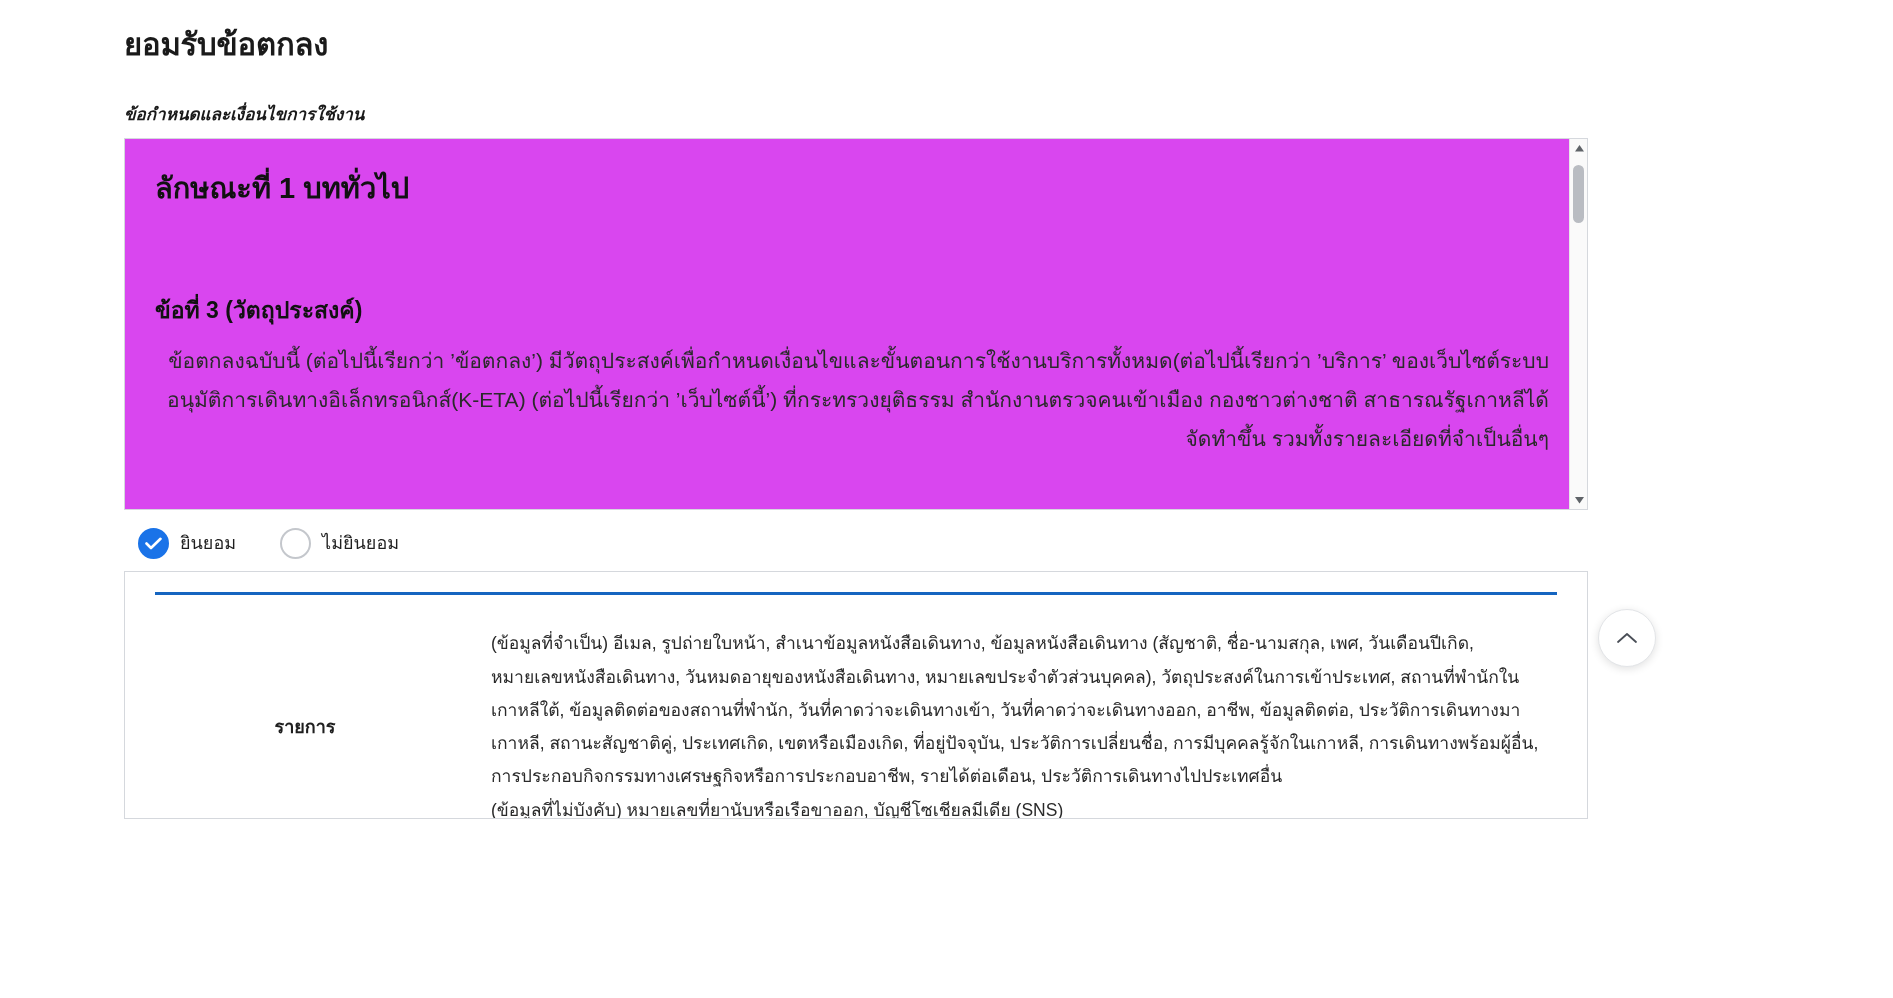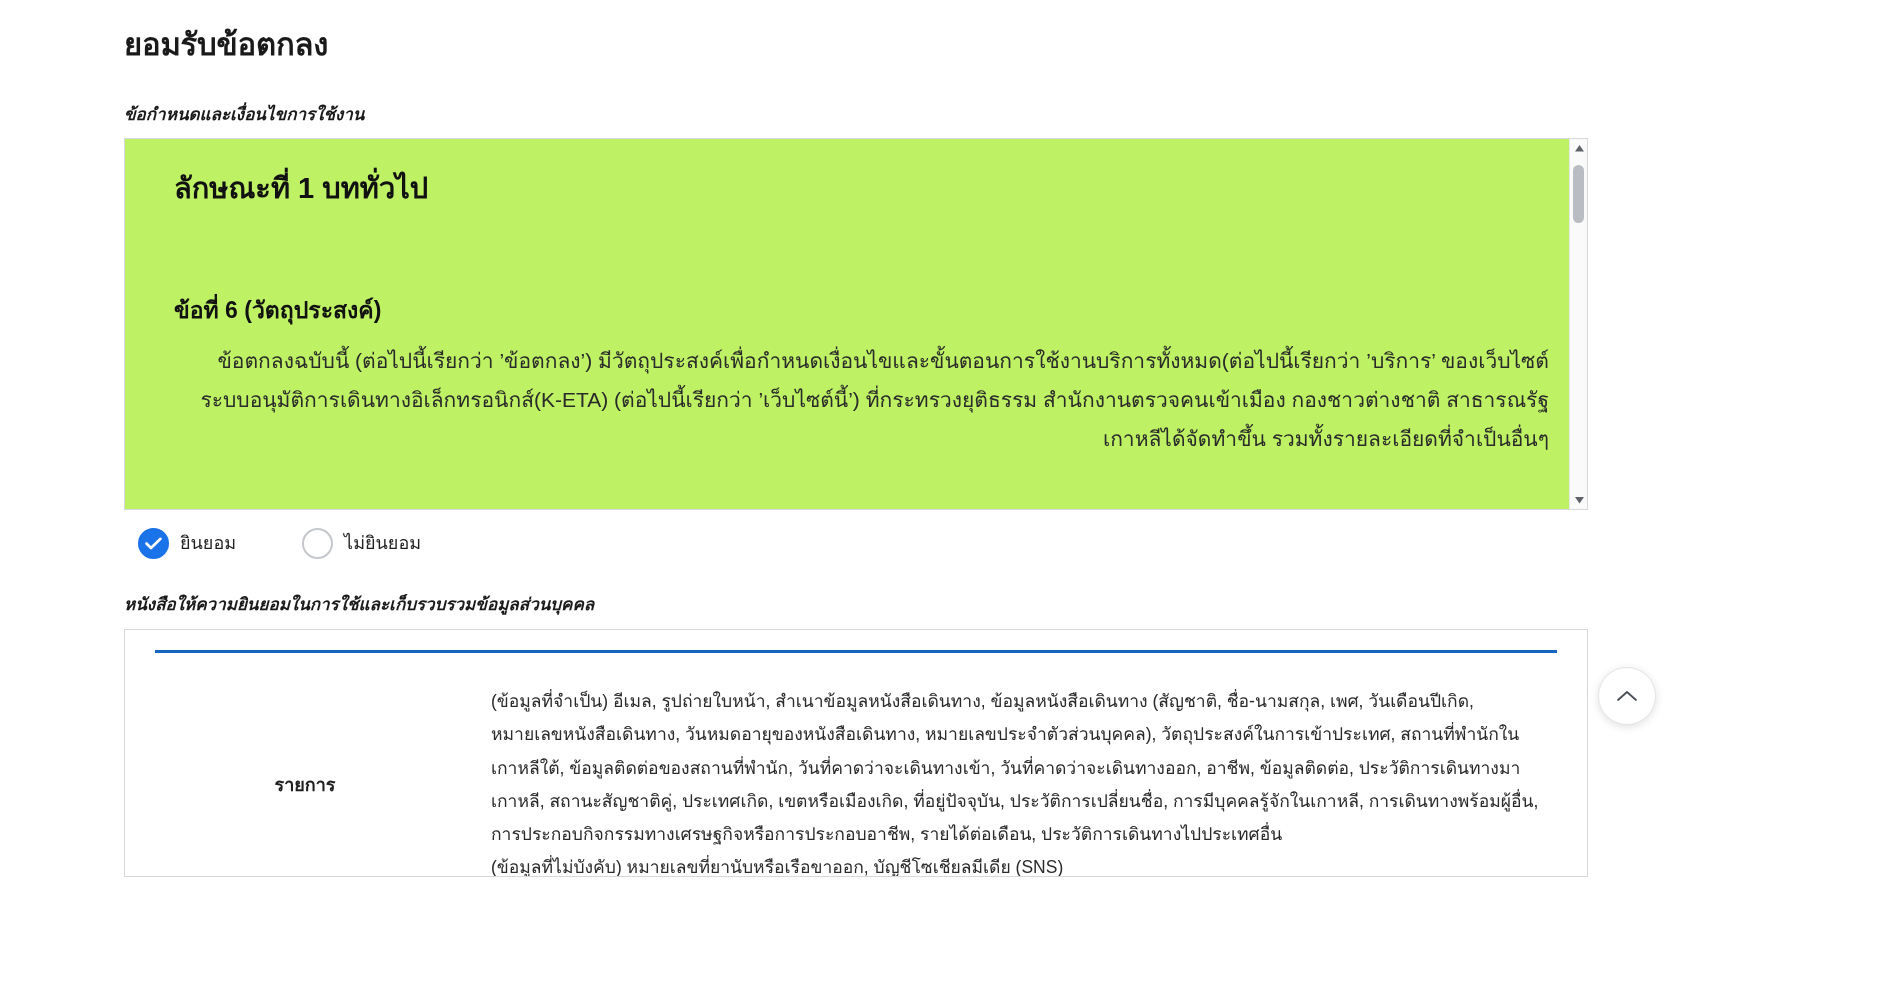--- a/index.html
+++ b/index.html
@@ -43,25 +43,24 @@
     font-weight: bold;
     color: #1a1a1a;
     margin-top: 34px;
     margin-bottom: 12px;
     line-height: 1.4;
     font-style: italic;
   }
 
   .terms-box {
     border: 1px solid #d5d8dd;
-    background: #bef264;
+    background: #d946ef;
     height: 372px;
     position: relative;
     overflow: hidden;
-    padding-left: 19px;
   }
 
   .terms-inner {
     padding: 26px 38px 20px 30px;
     height: 100%;
     overflow: hidden;
   }
 
   .terms-h1 {
     font-size: 29px;
@@ -118,21 +117,21 @@
     top: 26px;
     width: 11px;
     height: 58px;
     border-radius: 6px;
     background: #b9bcc2;
   }
 
   .consent-row {
     display: flex;
     align-items: center;
-    gap: 28px;
+    gap: 6px;
     margin-top: 18px;
     margin-bottom: 4px;
     padding-left: 14px;
   }
 
   .radio-item {
     display: flex;
     align-items: center;
     gap: 11px;
     margin-right: 38px;
@@ -224,21 +223,21 @@
 <div class="page">
   <div class="content-wrap">
 
     <h1 class="page-title">ยอมรับข้อตกลง</h1>
 
     <div class="section-label">ข้อกำหนดและเงื่อนไขการใช้งาน</div>
 
     <div class="terms-box">
       <div class="terms-inner">
         <div class="terms-h1">ลักษณะที่ 1 บททั่วไป</div>
-        <div class="terms-h2">ข้อที่ 6 (วัตถุประสงค์)</div>
+        <div class="terms-h2">ข้อที่ 3 (วัตถุประสงค์)</div>
         <p class="terms-p">ข้อตกลงฉบับนี้ (ต่อไปนี้เรียกว่า ’ข้อตกลง’) มีวัตถุประสงค์เพื่อกำหนดเงื่อนไขและขั้นตอนการใช้งานบริการทั้งหมด(ต่อไปนี้เรียกว่า ’บริการ’ ของเว็บไซต์ระบบอนุมัติการเดินทางอิเล็กทรอนิกส์(K-ETA) (ต่อไปนี้เรียกว่า ’เว็บไซต์นี้’) ที่กระทรวงยุติธรรม สำนักงานตรวจคนเข้าเมือง กองชาวต่างชาติ สาธารณรัฐเกาหลีได้จัดทำขึ้น รวมทั้งรายละเอียดที่จำเป็นอื่นๆ</p>
       </div>
 
       <div class="scrollbar-track">
         <div class="scrollbar-arrow up">
           <svg width="9" height="7" viewBox="0 0 9 7" aria-hidden="true">
               <polygon points="4.5,0 9,6.5 0,6.5" fill="#5f6368"></polygon>
             </svg>
         </div>
         <div class="scrollbar-thumb"></div>
@@ -259,21 +258,20 @@
           </svg>
         </span>
         <span class="radio-label">ยินยอม</span>
       </div>
       <div class="radio-item">
         <span class="radio-circle"></span>
         <span class="radio-label">ไม่ยินยอม</span>
       </div>
     </div>
 
-    <div class="section-label">หนังสือให้ความยินยอมในการใช้และเก็บรวบรวมข้อมูลส่วนบุคคล</div>
 
     <div class="privacy-box">
       <table class="privacy-table">
         <tbody>
           <tr>
             <td class="col-head">รายการ</td>
             <td class="col-body">
               <div>(ข้อมูลที่จำเป็น) อีเมล, รูปถ่ายใบหน้า, สำเนาข้อมูลหนังสือเดินทาง, ข้อมูลหนังสือเดินทาง (สัญชาติ, ชื่อ-นามสกุล, เพศ, วันเดือนปีเกิด, หมายเลขหนังสือเดินทาง, วันหมดอายุของหนังสือเดินทาง, หมายเลขประจำตัวส่วนบุคคล), วัตถุประสงค์ในการเข้าประเทศ, สถานที่พำนักในเกาหลีใต้, ข้อมูลติดต่อของสถานที่พำนัก, วันที่คาดว่าจะเดินทางเข้า, วันที่คาดว่าจะเดินทางออก, อาชีพ, ข้อมูลติดต่อ, ประวัติการเดินทางมาเกาหลี, สถานะสัญชาติคู่, ประเทศเกิด, เขตหรือเมืองเกิด, ที่อยู่ปัจจุบัน, ประวัติการเปลี่ยนชื่อ, การมีบุคคลรู้จักในเกาหลี, การเดินทางพร้อมผู้อื่น, การประกอบกิจกรรมทางเศรษฐกิจหรือการประกอบอาชีพ, รายได้ต่อเดือน, ประวัติการเดินทางไปประเทศอื่น</div>
               <div>(ข้อมูลที่ไม่บังคับ) หมายเลขที่ยานับหรือเรือขาออก, บัญชีโซเชียลมีเดีย (SNS)</div>
             </td>

